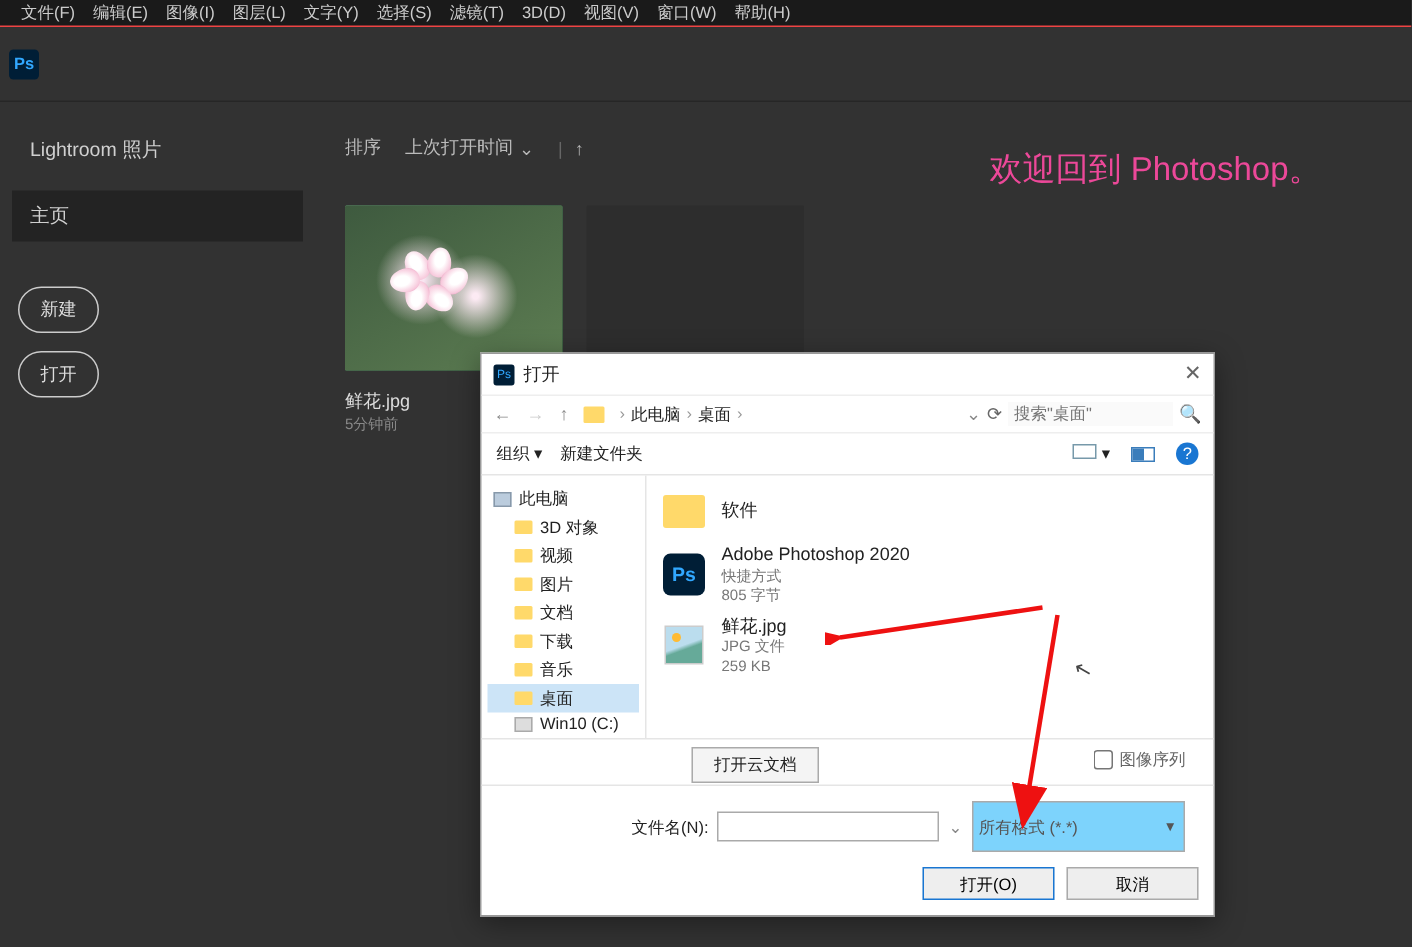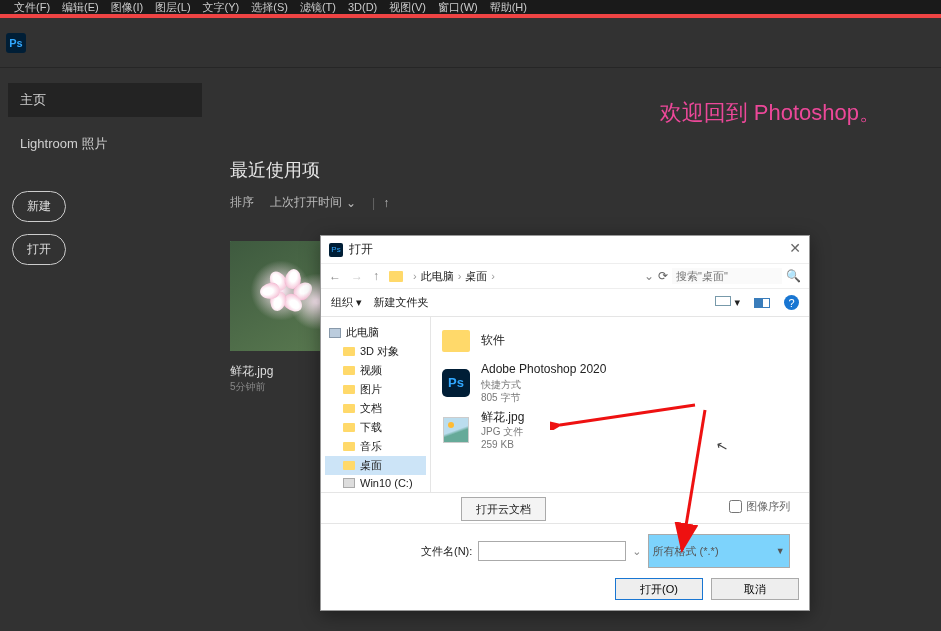--- a/index.html
+++ b/index.html
@@ -1,19 +1,19 @@
 <!DOCTYPE html>
 <html><head>
 <meta charset="utf-8">
 <style>
 * { margin: 0; padding: 0; box-sizing: border-box; font-family: "Microsoft YaHei", "PingFang SC", sans-serif; }
 body { background: #323232; color: #d0d0d0; width: 941px; height: 631px; overflow: hidden; position: relative; }
 
 
-.menu-bar { background: #1a1a1a; height: 18px; display: flex; align-items: center; padding: 0 8px; font-size: 11px; border-bottom: 4px solid #ef4444;}
+.menu-bar { background: #1a1a1a; height: 18px; display: flex; align-items: center; padding: 0 8px; font-size: 11px; border-bottom: 1px solid #ef4444;}
 .menu-item { padding: 0 6px; cursor: pointer; color: #ccc; }
 
 
 .app-bar { background: #323232; height: 50px; display: flex; align-items: center; border-bottom: 1px solid #262626; }
 .ps-logo { width: 20px; height: 20px; background: #001e36; border-radius: 3px; margin-left: 6px; display: flex; align-items: center; justify-content: center; font-size: 11px; font-weight: bold; color:#31a8ff; }
 
 
 .home { display: flex; height: calc(631px - 68px); }
 .side { width: 210px; padding: 15px 8px; }
 .side-item { background: #232323; padding: 8px 12px; font-size: 13px; margin-bottom: 10px; cursor: pointer; }
@@ -105,31 +105,30 @@
   <span class="menu-item">窗口(W)</span>
   <span class="menu-item">帮助(H)</span>
 </div>
 
 <div class="app-bar">
   <div class="ps-logo">Ps</div>
 </div>
 
 <div class="home">
   <div class="side">
+    <div class="side-item plain">Lightroom 照片</div>
     <div class="side-item">主页</div>
-    <div class="side-item plain">Lightroom 照片</div>
     <div style="margin-top:24px">
       <span class="pill-btn">新建</span><br>
       <span class="pill-btn">打开</span>
     </div>
   </div>
 
   <div class="main">
     <div class="welcome">欢迎回到 Photoshop。</div>
-    <div class="recent-title">最近使用项</div>
     <div class="sort-row">
       <span>排序</span>
       <span class="sort-sel">
         <span>上次打开时间</span>
         <span>⌄</span>
       </span>
       <span style="color:#666">|</span>
       <span>↑</span>
     </div>
     <div class="thumbs">

